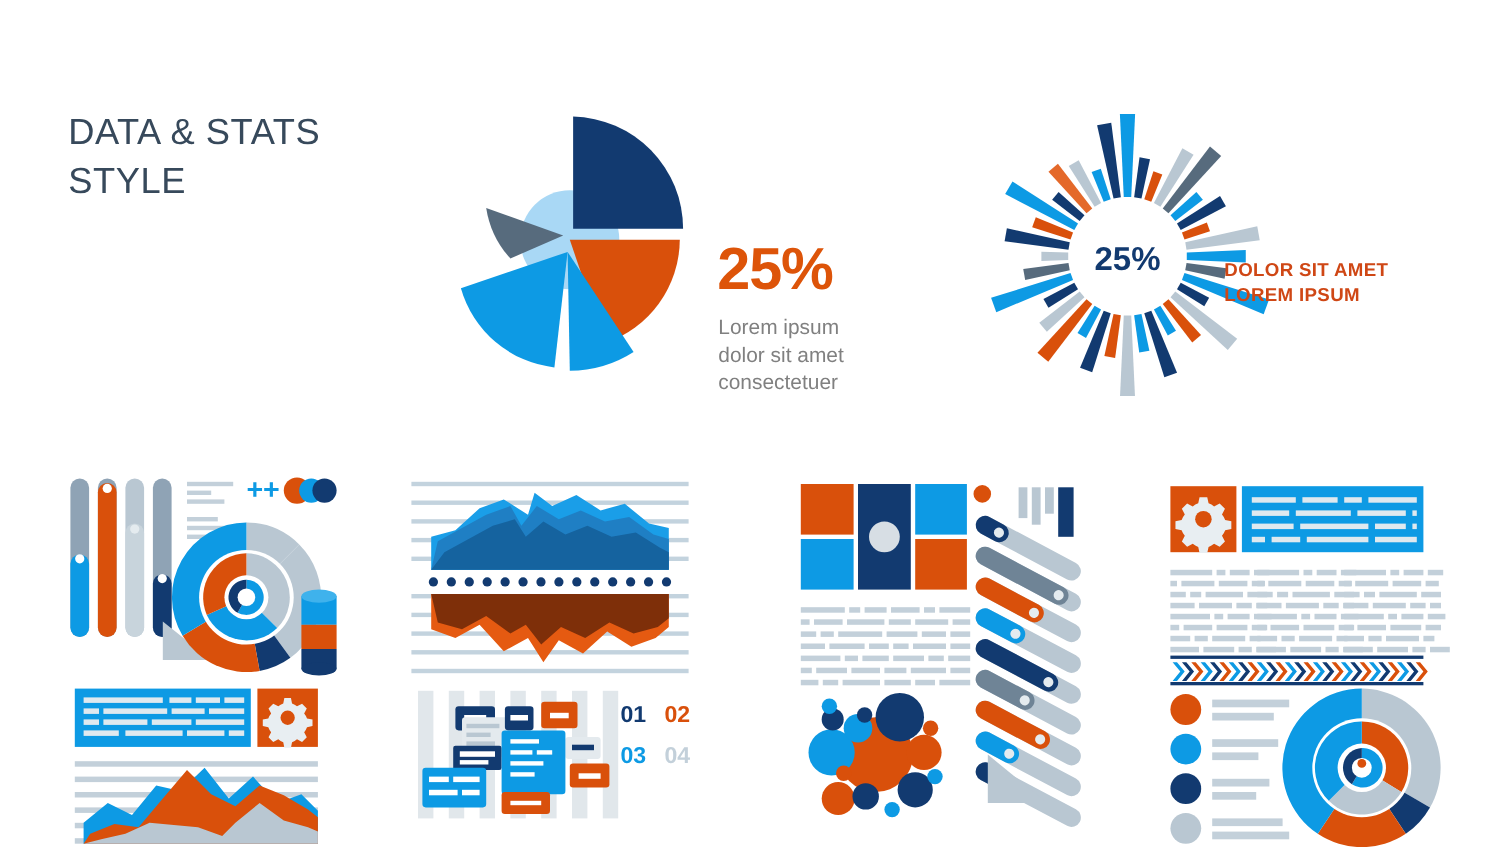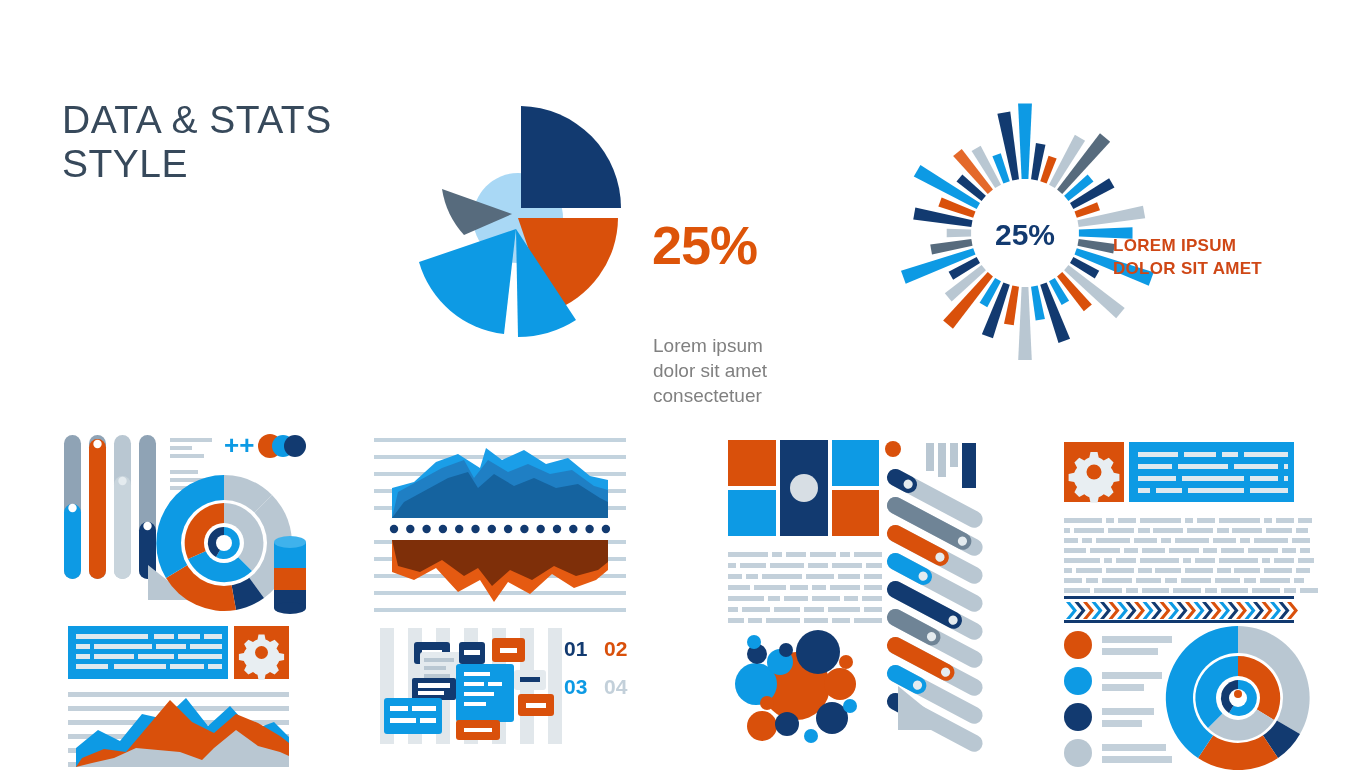--- a/index.html
+++ b/index.html
@@ -7,34 +7,34 @@
     width: 1365px; height: 780px;
     background: #ffffff;
     font-family: "Liberation Sans", sans-serif;
     overflow: hidden;
   }
   .stage { position: relative; width: 1365px; height: 780px; background:#fff; }
 
   
   .title {
     position: absolute; left: 62px; top: 98px;
-    font-size: 39px; line-height: 44px; letter-spacing: .5px;
+    font-size: 33px; line-height: 44px; letter-spacing: .5px;
     color: #37495b; font-weight: 400; white-space: pre-line;
   }
 
   
   .hero1 { position: absolute; left: 400px; top: 90px; width: 400px; height: 290px; }
   .hero1 .pie { position:absolute; left:0; top:0; width: 270px; height: 270px; }
   .hero1 .pct {
     position:absolute; left:252px; top:124px;
     font-size: 54px; font-weight: 700; color:#dd5409; letter-spacing:-1px;
   }
   .hero1 .cap {
     position:absolute; left:253px; top:196px; width: 150px;
-    font-size: 19px; line-height: 25px; color:#808080;margin-top:47px;
+    font-size: 19px; line-height: 25px; color:#808080;
   }
 
   
   .hero2 { position:absolute; left: 880px; top: 98px; width: 430px; height: 285px; }
   .hero2 .burst { position:absolute; left:0; top:0; width: 290px; height: 285px; }
   .hero2 .cap {
     position:absolute; left: 233px; top: 136px; width: 200px;
     font-size: 17px; line-height: 23px; font-weight: 700;
     color: #cf4715; letter-spacing:.3px;
   }
@@ -110,22 +110,22 @@
           <path d="M101.53573494278064,102.95538012340012 L76.48697923407174,83.484134623133 L82.36961517126821,76.47348211105532 L105.89471948237676,97.76054463827383 Z" fill="#123a70"></path>
           <path d="M107.76054463827381,95.89471948237677 L73.14593160717988,58.107539671305034 L81.75303695448574,50.88532074887668 L112.95538012340009,91.53573494278066 Z" fill="#e4692a"></path>
           <path d="M115.11685634085941,90.02225300165463 L91.58297634039641,52.93327115481358 L100.63663984438111,47.706136093635735 L120.98970032401388,86.63156494707172 Z" fill="#b9c7d2"></path>
           <path d="M123.38115224192765,85.51641260363907 L112.37965168450681,58.37447373247019 L120.73469768921035,55.333485680833334 L129.75356133048462,83.1970453748369 Z" fill="#0d9ae4"></path>
           <path d="M132.30232589246015,82.5141059687585 L117.35919195888047,15.84393372205517 L130.22008848229424,13.576210668877636 L138.98067766085842,81.3365323653278 Z" fill="#123a70"></path>
         </g>
       <circle cx="145" cy="135" r="52" fill="#ffffff"></circle>
       <text x="145" y="147" text-anchor="middle" font-family="Liberation Sans, sans-serif" font-size="30" font-weight="700" fill="#123a70">25%</text>
     </svg>
     <div class="cap">
+      <div>DOLOR SIT AMET</div>
       <div>LOREM IPSUM</div>
-      <div>DOLOR SIT AMET</div>
     </div>
   </div>
 
   <div class="panel p1">
     <svg viewBox="0 0 300 340" width="300" height="340">
 
       <g>
         <rect x="12" y="5" width="17" height="144" rx="8.5" fill="#8fa3b5"></rect>
         <rect x="12" y="74" width="17" height="75" rx="8.5" fill="#0d9ae4"></rect>
         <circle cx="20.5" cy="78" r="4.2" fill="#ffffff"></circle>

